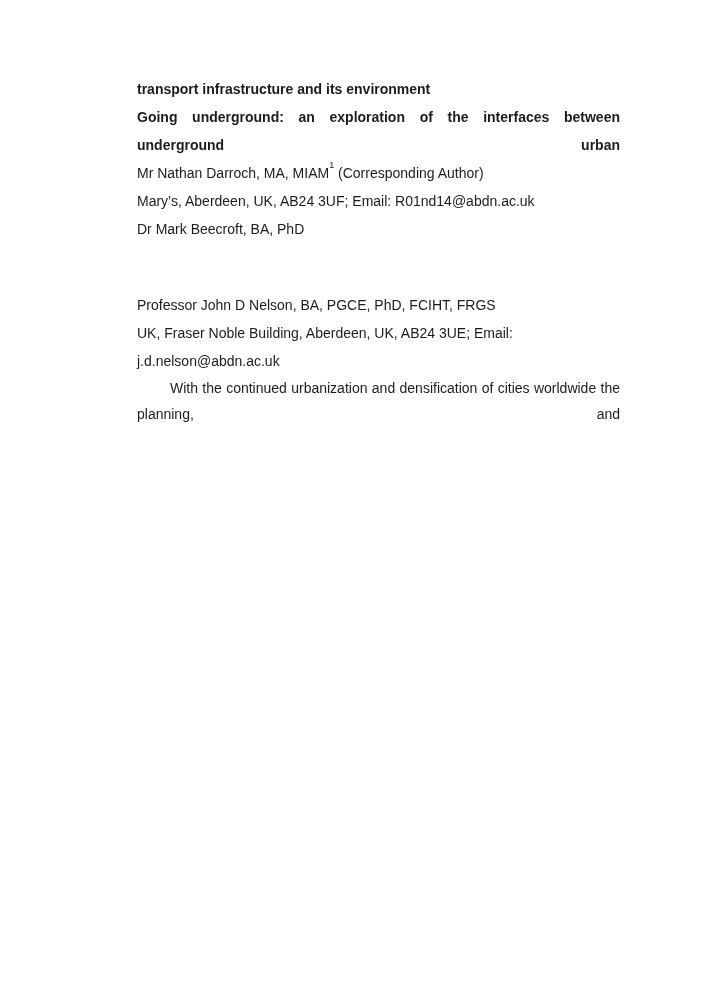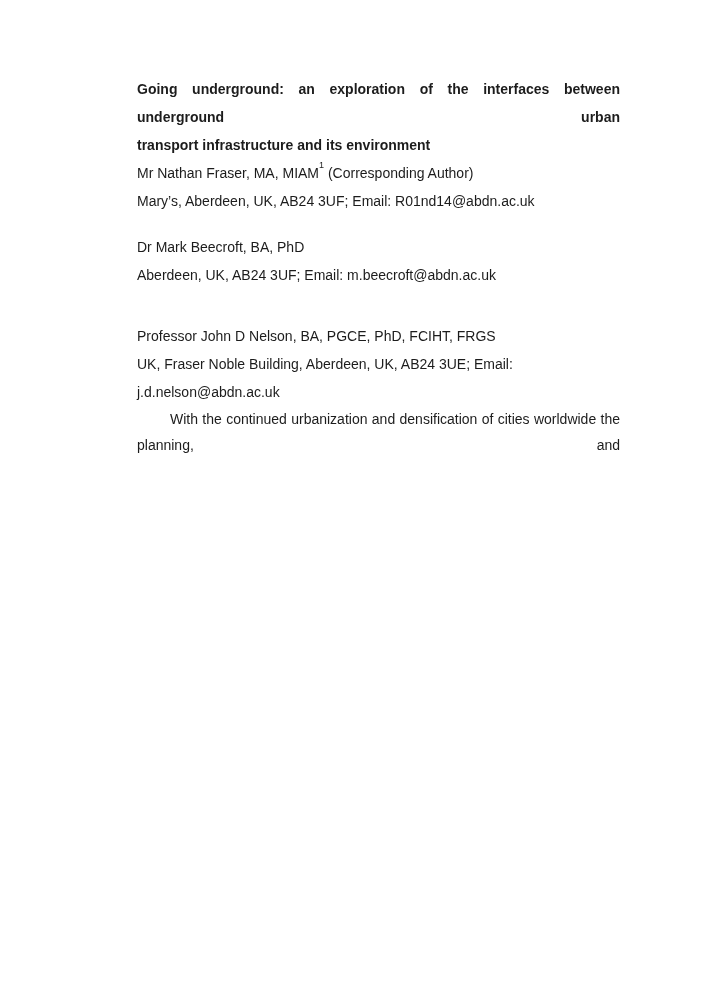--- a/index.html
+++ b/index.html
@@ -26,54 +26,53 @@
     font-size: 14px;
     line-height: 28px;
     white-space: normal;
   }
   .just {
     text-align: justify;
     text-align-last: justify;
     text-justify: inter-word;
   }
   .bold { font-weight: bold; }
-  .author-block-2 { margin-top: 18px; }
-  .author-block-3 { margin-top: 33px; }
+  .author-block-2 { }
+  .author-block-3 { margin-top: 48px; }
   .abstract-heading-block { margin-top: 352px; }
   .aline {
     font-size: 14px;
     line-height: 26px;
   }
   .indent { text-indent: 33px; }
   sup.ss {
     font-size: 9px;
     line-height: 0;
     position: relative;
     top: -4px;
   }
 </style>
 </head>
 <body>
 
 <div class="page">
   <div class="content">
 
     <div>
+      <div class="line bold">transport infrastructure and its environment</div>
       <div class="line bold just">Going underground: an exploration of the interfaces between underground urban</div>
-      <div class="line bold">transport infrastructure and its environment</div>
     </div>
 
     <div>
-      <div class="line"><span>Mr Nathan Fraser, MA, MIAM</span><sup class="ss">1</sup><span> (Corresponding Author)</span></div>
+      <div class="line"><span>Mr Nathan Darroch, MA, MIAM</span><sup class="ss">1</sup><span> (Corresponding Author)</span></div>
       <div class="line">Mary’s, Aberdeen, UK, AB24 3UF; Email: R01nd14@abdn.ac.uk</div>
     </div>
 
     <div class="author-block-2">
       <div class="line">Dr Mark Beecroft, BA, PhD</div>
-      <div class="line">Aberdeen, UK, AB24 3UF; Email: m.beecroft@abdn.ac.uk</div>
     </div>
 
     <div class="author-block-3">
       <div class="line">Professor John D Nelson, BA, PGCE, PhD, FCIHT, FRGS</div>
       <div class="line">UK, Fraser Noble Building, Aberdeen, UK, AB24 3UE; Email: j.d.nelson@abdn.ac.uk</div>
     </div>
 
 
     <div>
       <div class="aline just indent">With the continued urbanization and densification of cities worldwide the planning, and</div>

